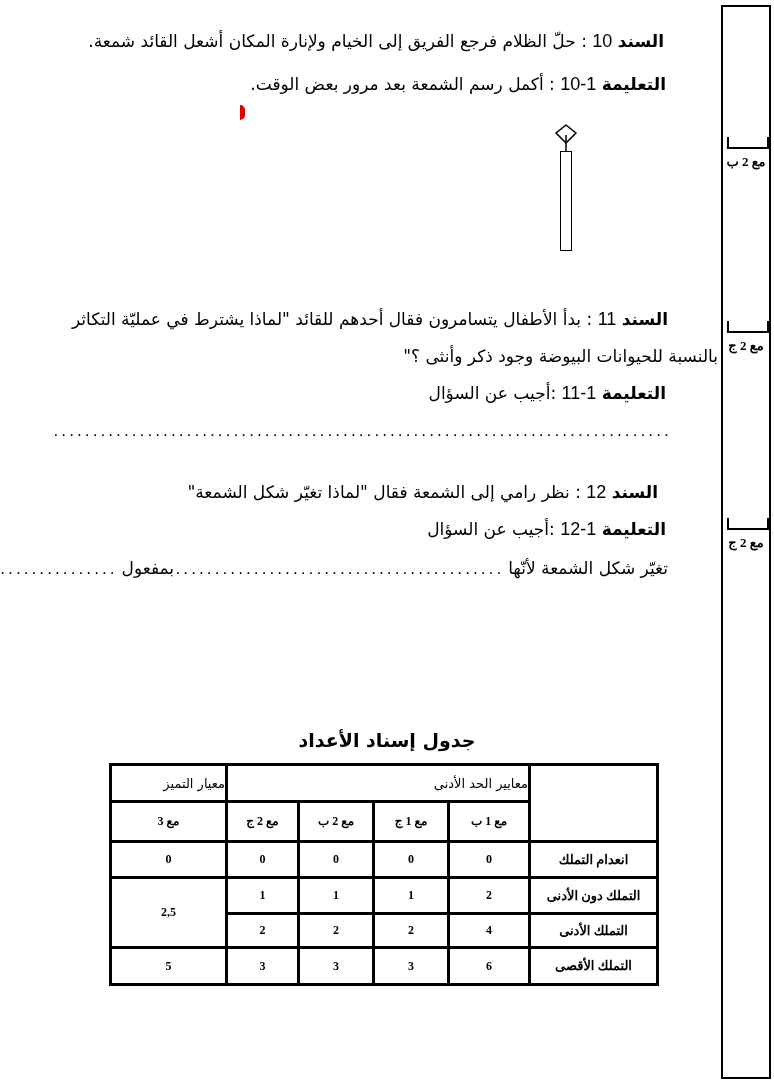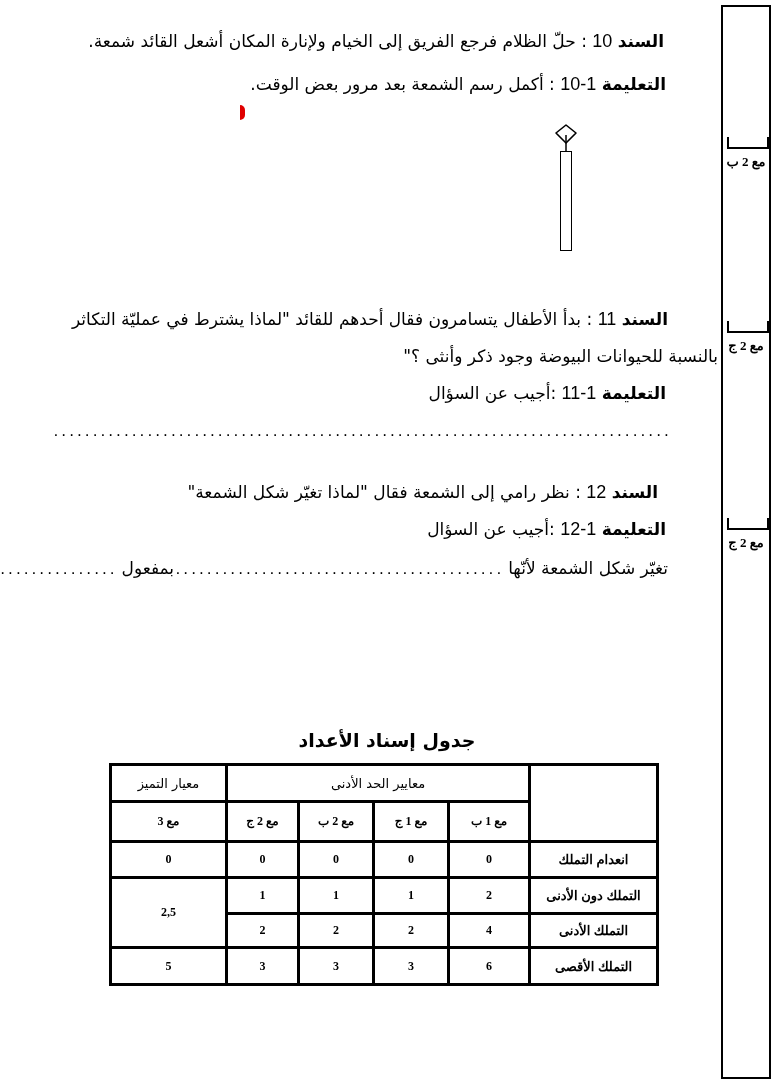--- a/index.html
+++ b/index.html
@@ -37,22 +37,22 @@
   
   .tbl-title { left: 0; width: 774px; top: 729px; text-align: center; font-weight: bold; font-size: 19px; direction: rtl; font-family: "DejaVu Sans", sans-serif; }
   table.grade {
     position: absolute; left: 109px; top: 763px; width: 548px;
     border-collapse: collapse; direction: rtl; table-layout: fixed;
   }
   table.grade td {
     border: 3px solid #000; text-align: center; vertical-align: middle; padding: 0;
     font-family: Liberation Serif, serif; font-weight: bold; font-size: 12px;
   }
-  table.grade td.rowhead { font-family: Liberation Sans, sans-serif; font-size: 13px; }
-  table.grade td.grp { font-family: "DejaVu Sans", sans-serif; font-weight: normal; font-size: 13px; }
+  table.grade td.rowhead { font-family: Liberation Serif, serif; font-size: 13px; }
+  table.grade td.grp { font-family: "DejaVu Sans", sans-serif; font-weight: normal; font-size: 13px; text-align: right; }
 </style>
 </head>
 <body>
 
 <div class="abs margin-col">
   <div class="score-box" style="top:130px;"></div>
   <div class="score-label" style="top:147px;">مع 2 ب</div>
 
   <div class="score-box" style="top:314px;"></div>
   <div class="score-label" style="top:331px;">مع 2 ج</div>

